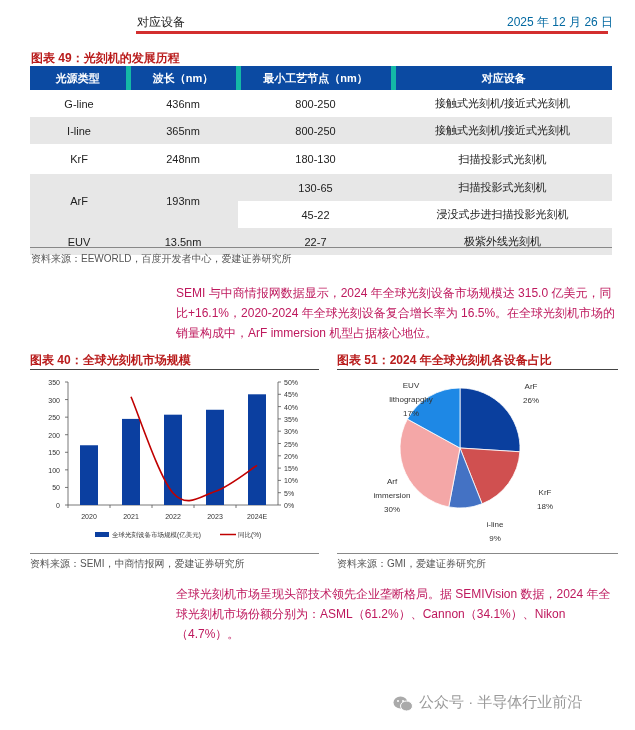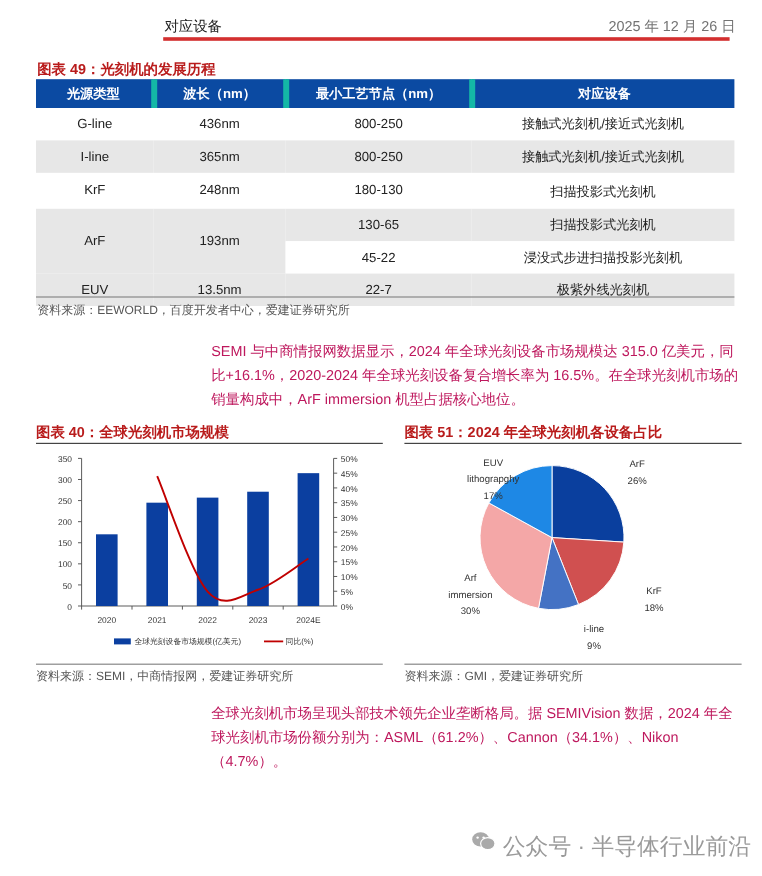--- a/index.html
+++ b/index.html
@@ -2,21 +2,21 @@
 <html><head>
 <meta charset="utf-8">
 <style>
   * { margin:0; padding:0; box-sizing:border-box; }
   body { width:635px; height:730px; background:#ffffff; font-family:"Liberation Sans","DejaVu Sans",sans-serif; color:#222; position:relative; overflow:hidden; }
   .header { position:absolute; left:0; top:0; width:635px; height:42px; }
   .logo { position:absolute; left:33px; top:11px; width:110px; height:26px; }
   .logo-text-cn { position:absolute; left:26px; top:0; font-size:16px; font-weight:bold; color:#3a3a3a; letter-spacing:1px; }
   .logo-text-en { position:absolute; left:27px; top:19px; font-size:4.5px; font-weight:bold; color:#444; letter-spacing:0.5px; }
   .header-cat { position:absolute; left:137px; top:14px; font-size:12px; color:#222; }
-  .header-date { position:absolute; right:127px; top:14px; font-size:12px; color:#737373; }
+  .header-date { position:absolute; right:127px; top:14px; font-size:12px; color:#0369a1; }
   .header-date { left:507px; right:auto; }
   .header-line { position:absolute; left:136px; top:31px; width:472px; height:3px; background:#d32f2f; }
 
   .fig-title { position:absolute; font-size:12px; font-weight:bold; color:#b91c1c; }
   .t49 { left:31px; top:50px; }
   table.evo { position:absolute; left:30px; top:66px; width:582px; border-collapse:collapse; font-size:11px; }
   table.evo th { background:#0b4aa2; color:#fff; height:24px; font-weight:bold; text-align:center; border-left:5px solid #14b8a6; }
   table.evo th:first-child { border-left:none; }
   table.evo td { text-align:center; height:27px; color:#222; }
   table.evo tr.shade td { background:#e7e7e7; }
@@ -36,21 +36,21 @@
   .rule51 { position:absolute; left:337px; top:369px; width:281px; height:1px; background:#444; }
   .rule50b { position:absolute; left:30px; top:553px; width:289px; height:1px; background:#888; }
   .rule51b { position:absolute; left:337px; top:553px; width:281px; height:1px; background:#888; }
   .s50 { left:30px; top:557px; }
   .s51 { left:337px; top:557px; }
 
   .chart50 { position:absolute; left:30px; top:372px; width:290px; height:178px; }
   .chart51 { position:absolute; left:337px; top:372px; width:280px; height:178px; }
   svg text { font-family:"Liberation Sans","DejaVu Sans",sans-serif; }
 
-  .footer { position:absolute; left:393px; top:693px; font-size:19px; color:#9a9a9a; display:flex; align-items:flex-start; gap:6px; }
+  .footer { position:absolute; left:393px; top:693px; font-size:15px; color:#9a9a9a; display:flex; align-items:flex-end; gap:6px; }
 </style>
 </head>
 <body>
 
 <div class="header">
   <span class="header-cat">对应设备</span>
   <span class="header-date">2025 年 12 月 26 日</span>
   <div class="header-line"></div>
 </div>
 

